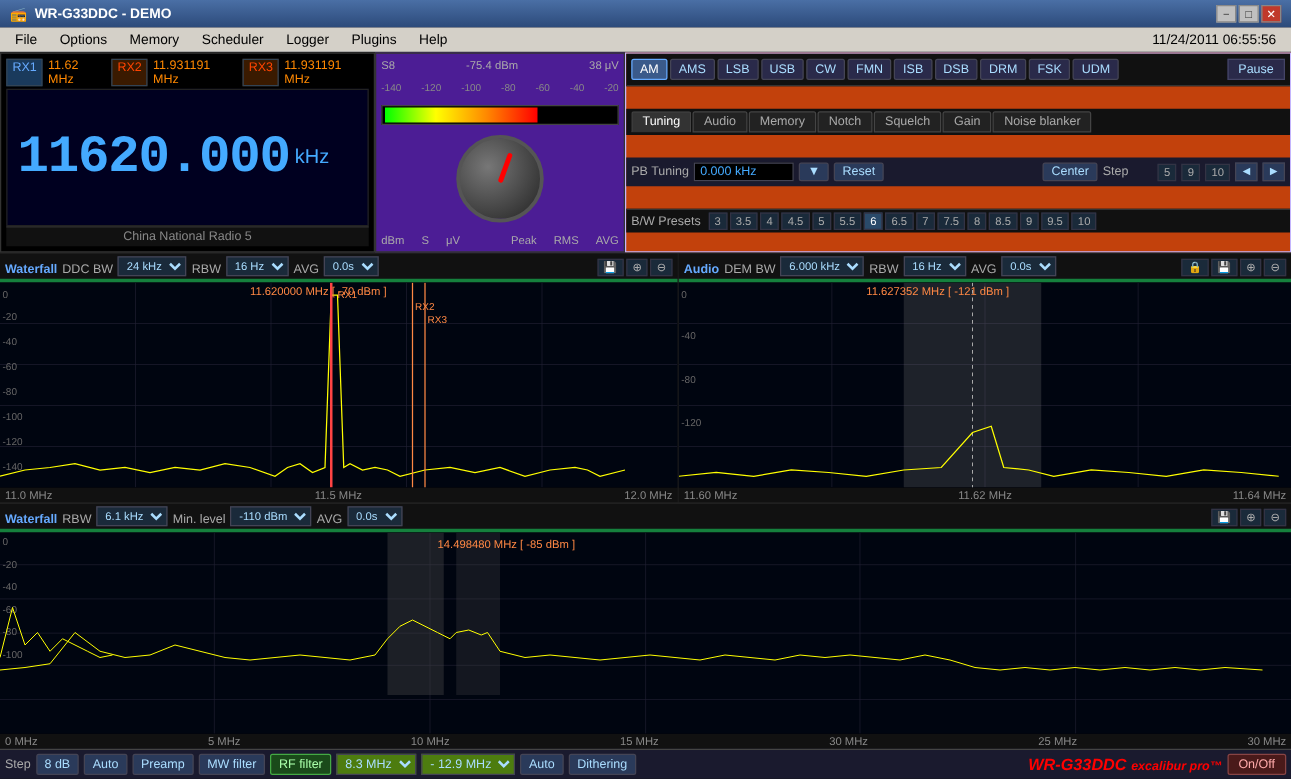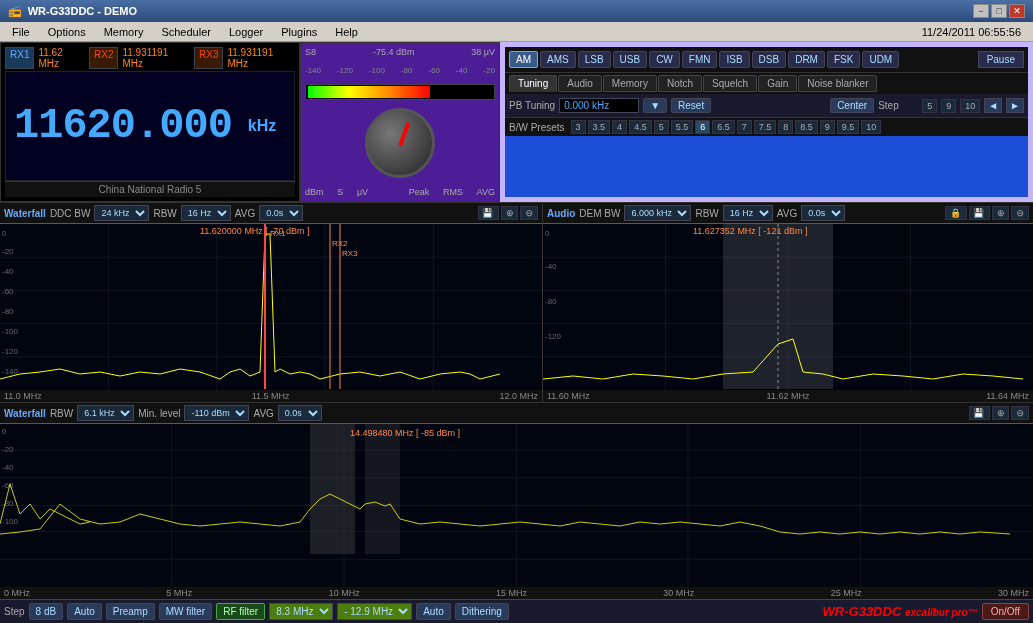--- a/index.html
+++ b/index.html
@@ -126,22 +126,21 @@
     #freq-large {
       font-size: 42px;
       font-weight: bold;
       color: #4af;
       font-family: 'Courier New', monospace;
       letter-spacing: -1px;
     }
     #freq-unit {
       font-size: 16px;
       color: #4af;
-      margin-left: 16px;
-      font-weight: bold;
+      margin-left: 4px;
     }
     #station-name {
       text-align: center;
       color: #888;
       font-size: 10px;
       padding: 2px;
       background: #111;
       border-top: 1px solid #333;
     }
 
@@ -190,24 +189,25 @@
       top: 10px;
       left: calc(50% - 2px);
       transform-origin: bottom center;
       transform: rotate(20deg);
       border-radius: 2px;
     }
 
     
     #controls-panel {
       flex: 1;
-      background: #1d4ed8;
-      border: 5px solid #c4b5fd;
+      background: #c2410c;
+      border: 1px solid #c4b5fd;
       display: flex;
       flex-direction: column;
+      gap: 18px;
     }
     #mode-buttons {
       display: flex;
       gap: 2px;
       padding: 4px;
       background: #111;
       border-bottom: 1px solid #333;
       flex-wrap: wrap;
     }
     .mode-btn {
@@ -304,25 +304,25 @@
     }
     #audio-panel {
       width: 490px;
       background: #000;
       display: flex;
       flex-direction: column;
     }
 
     .panel-header {
       display: flex;
-      align-items: center;
+      align-items: flex-end;
       gap: 4px;
       padding: 2px 4px;
       background: #111;
-      border-bottom: 1px solid #15803d;
+      border-bottom: 3px solid #15803d;
       font-size: 10px;
       color: #aaa;
     }
     .panel-title {
       color: #6af;
       font-weight: bold;
       font-size: 10px;
     }
     .panel-select {
       background: #1a2a3a;

